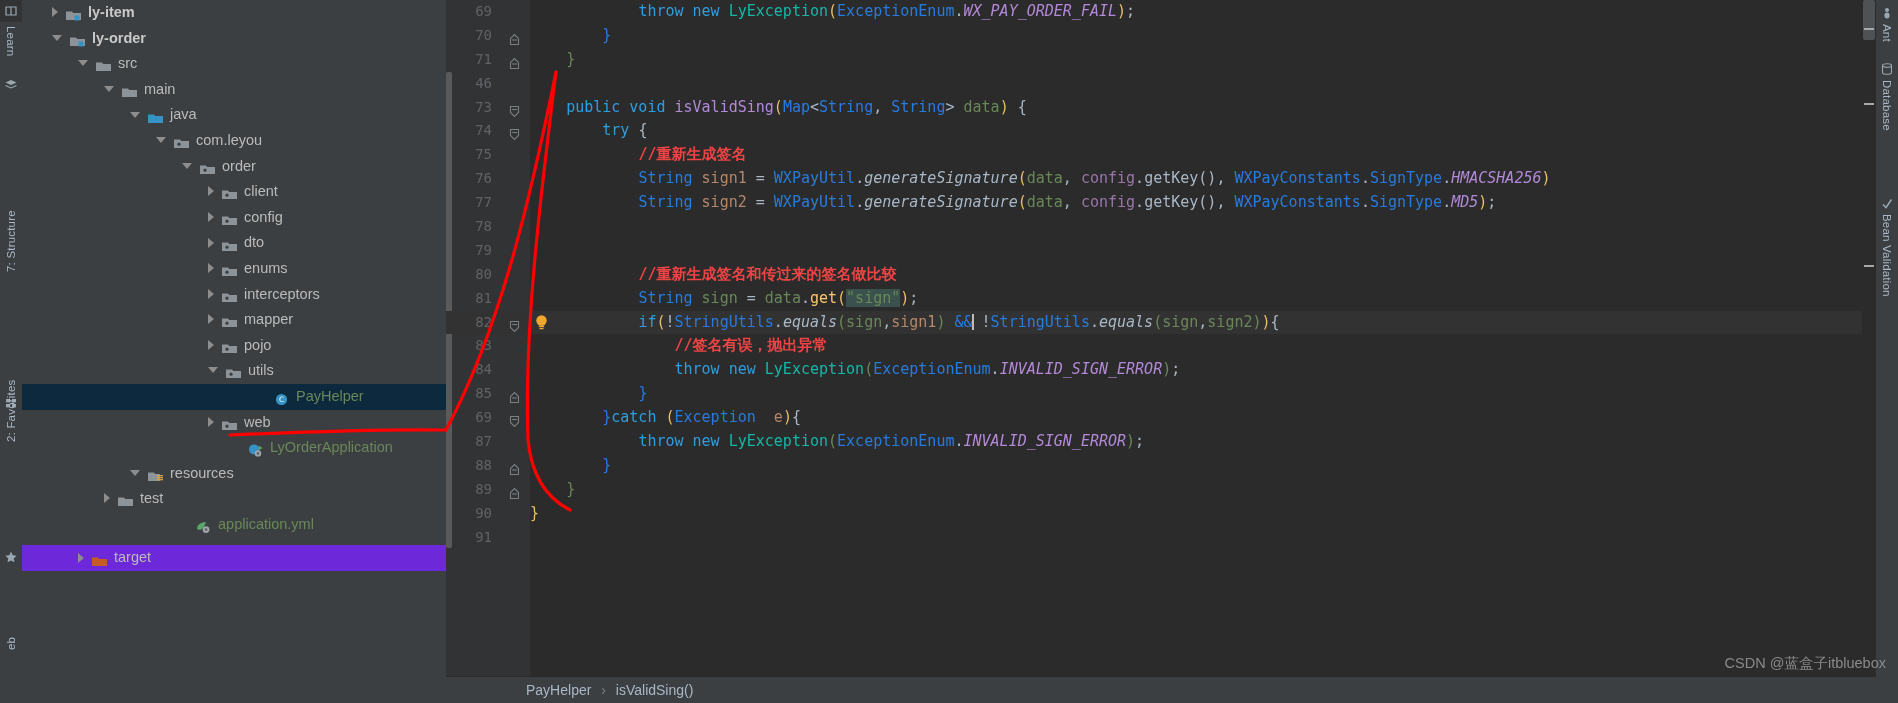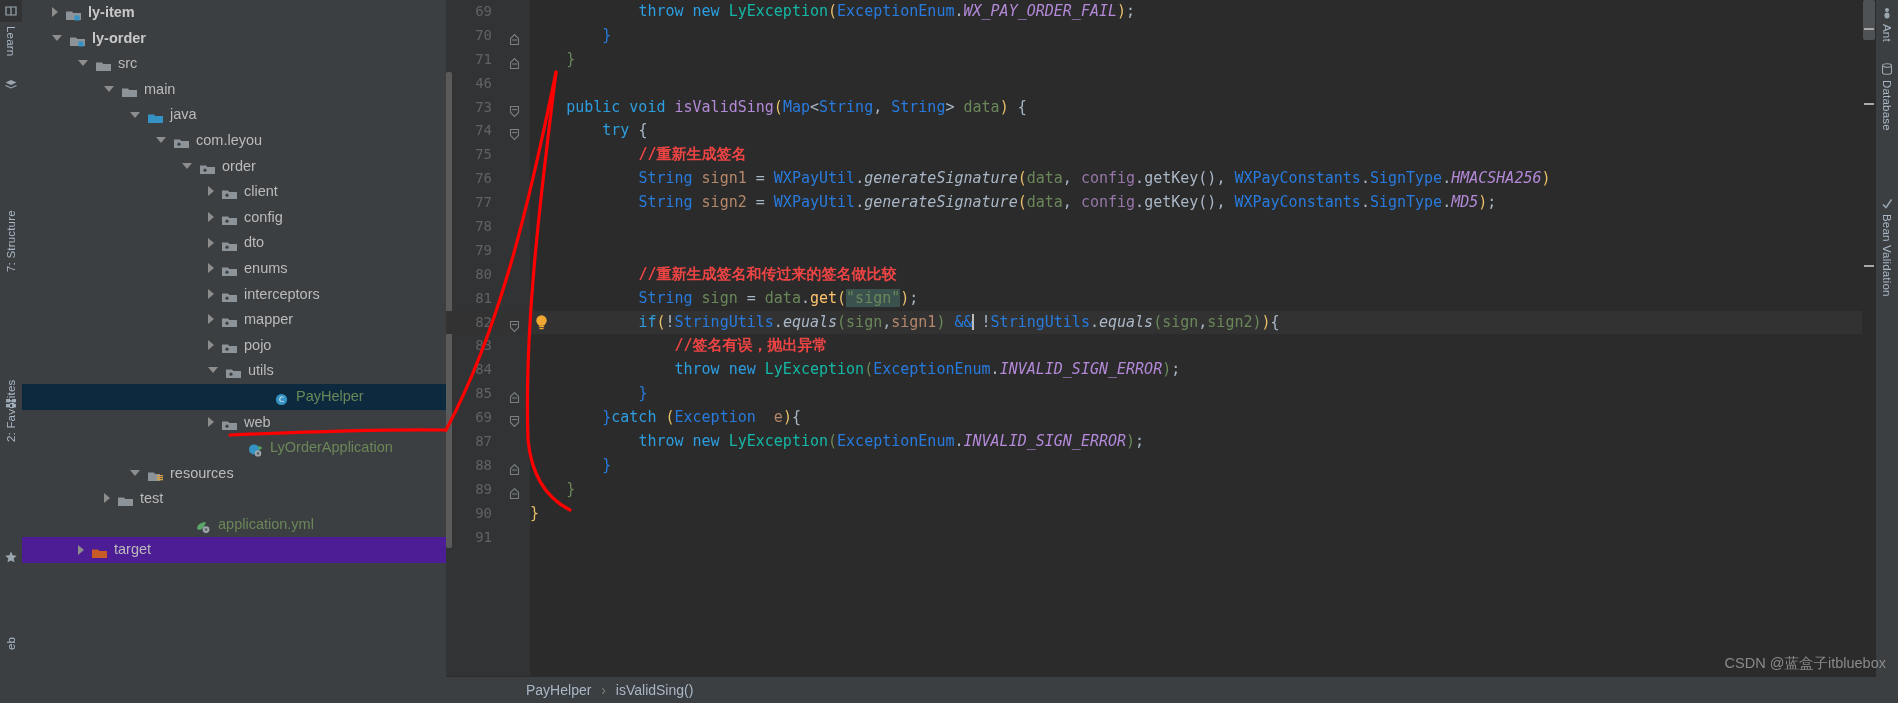--- a/index.html
+++ b/index.html
@@ -33,21 +33,21 @@
   #tree{
     position:absolute;left:22px;top:0;width:424px;height:703px;
     background:#3c3f41;overflow:hidden;
   }
   .row{
     position:relative;height:25.6px;line-height:25.6px;
     white-space:nowrap;font-size:14.5px;color:#bbbbbb;
     padding-left:0;
   }
   .row.sel{background:#0d293e;}
-  .row.target-row{background:#4c1d95;}
+  .row.target-row{background:#6d28d9;margin-top:8px;}
   .arrow{
     display:inline-block;width:0;height:0;vertical-align:middle;
     margin-right:7px;position:relative;top:-1px;
   }
   .arrow.closed{border-left:6px solid #8d8d8d;border-top:5px solid transparent;border-bottom:5px solid transparent;}
   .arrow.open{border-top:6px solid #8d8d8d;border-left:5px solid transparent;border-right:5px solid transparent;}
   .arrow.none{width:6px;border:none;height:1px;}
   .ficon{display:inline-block;width:17px;height:14px;vertical-align:middle;margin-right:6px;position:relative;top:-1px;}
   .lbl{vertical-align:middle;}
   .lbl.mod{font-weight:bold;color:#c9c9c9;}

